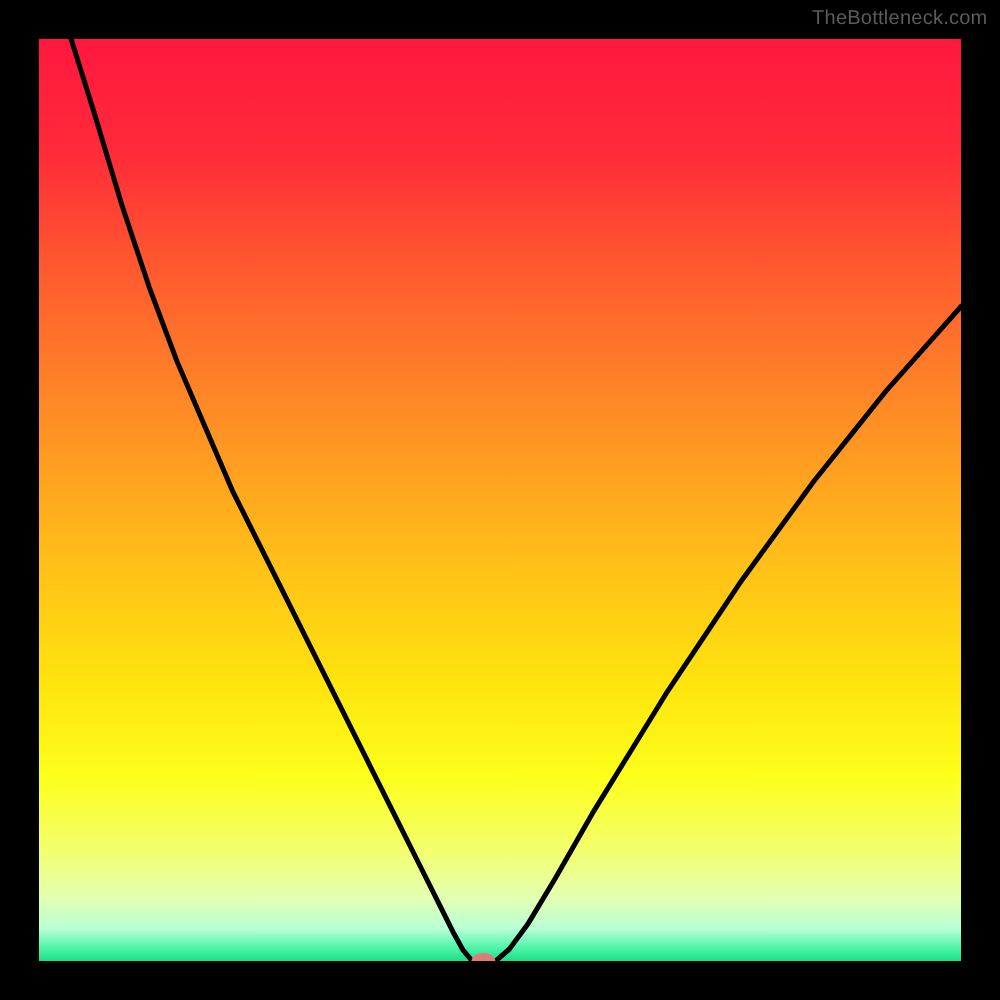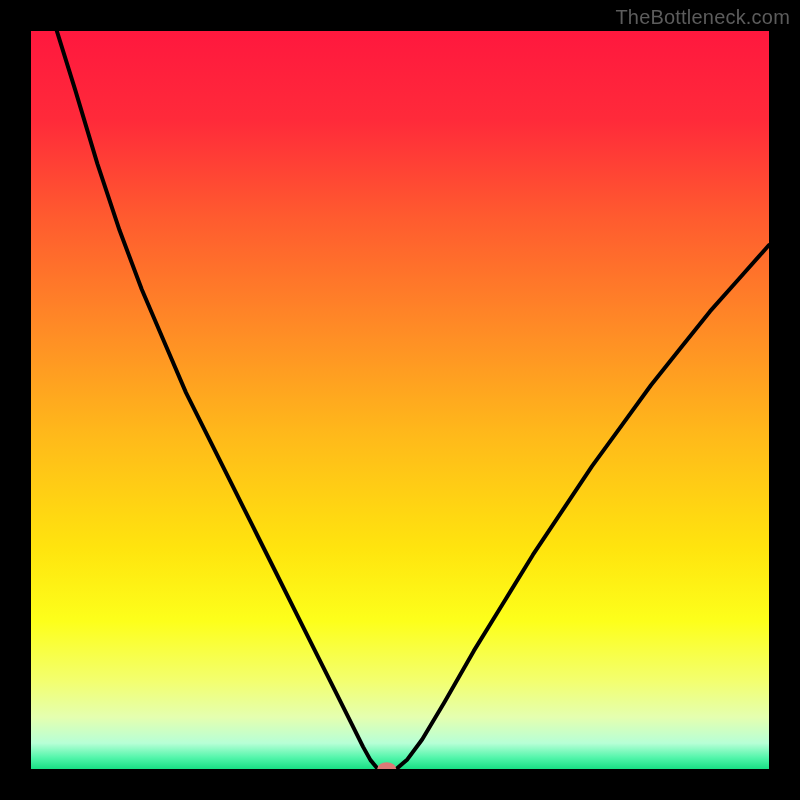--- a/index.html
+++ b/index.html
@@ -15,21 +15,21 @@
     position: relative;
     width: 800px;
     height: 800px;
     background: #000;
   }
   .watermark {
     position: absolute;
     top: 6px;
     right: 10px;
     color: #5c5c5c;
-    font-size: 20px;
+    font-size: 16px;
     font-weight: 400;
     letter-spacing: 0.2px;
     z-index: 10;
   }
   .plot {
     position: absolute;
     left: 31px;
     top: 31px;
     width: 738px;
     height: 738px;

